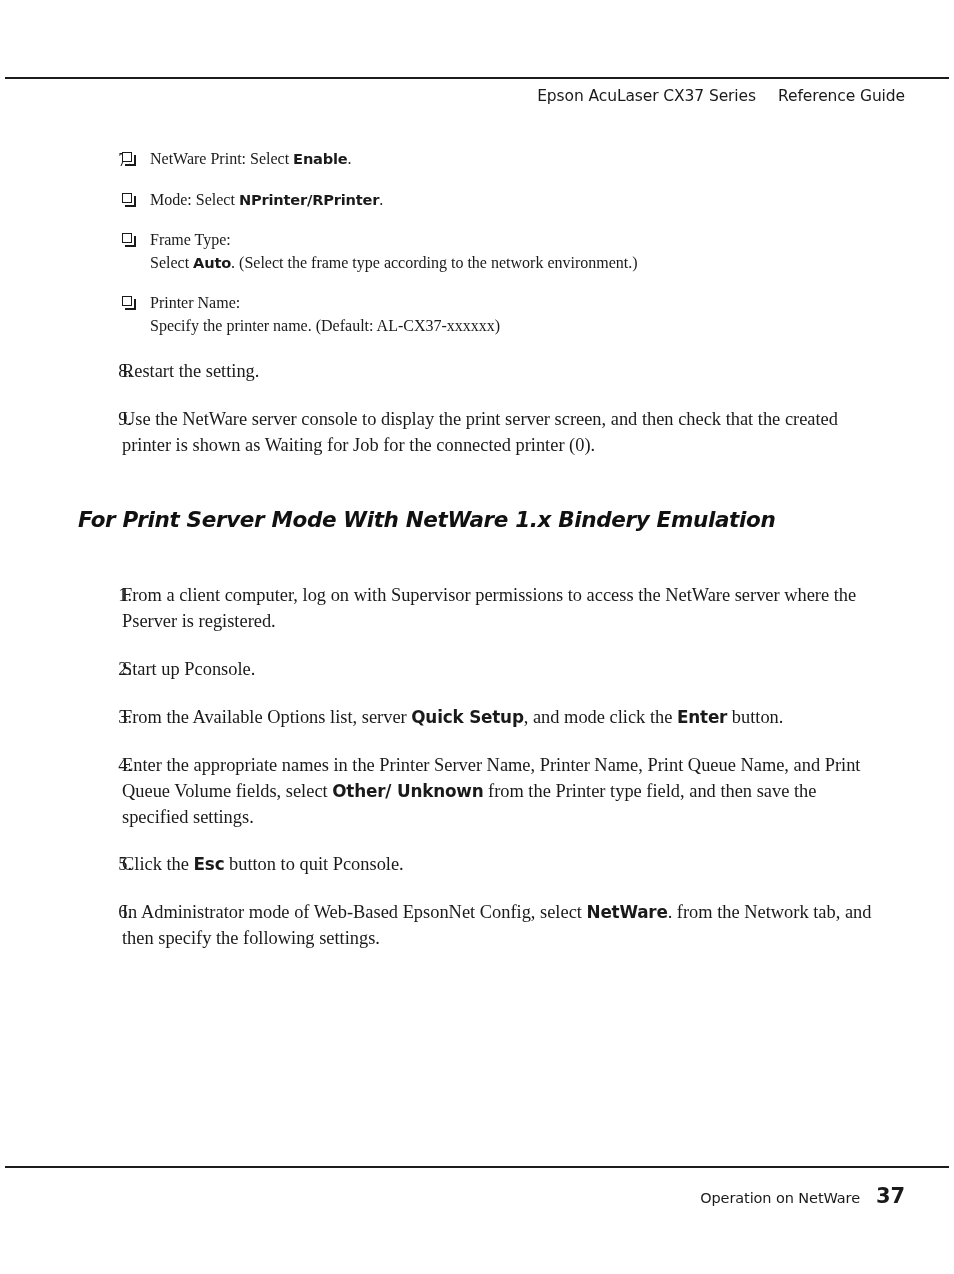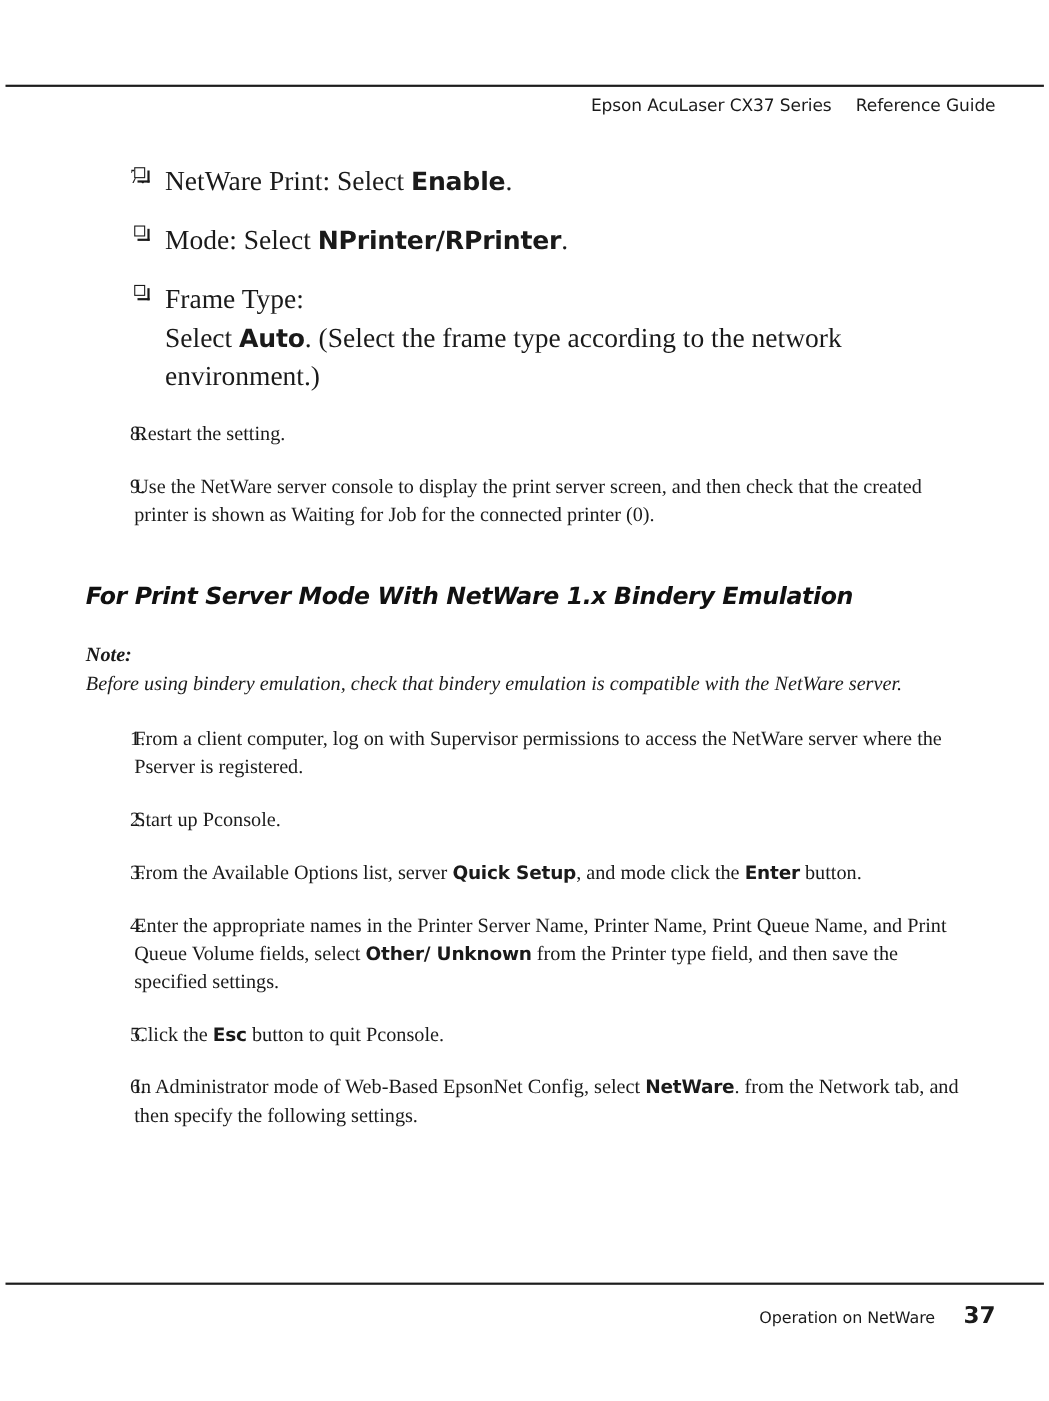--- a/index.html
+++ b/index.html
@@ -55,21 +55,21 @@
     left: 0;
     top: 1184px;
     width: 954px;
   }
   .page-footer .ftr-inner {
     position: absolute;
     right: 49px;
     top: 0;
     display: flex;
     align-items: baseline;
-    gap: 26px;
+    gap: 16px;
     font-family: "DejaVu Sans", "Liberation Sans", sans-serif;
     font-size: 14.5px;
     letter-spacing: -0.1px;
     color: #1a1a1a;
     white-space: nowrap;
   }
   .page-footer .page-num {
     font-weight: bold;
     font-size: 21px;
   }
@@ -109,21 +109,21 @@
   
   ul.bullets {
     list-style: none;
     margin: 16px 0 4px 0;
     padding: 0;
   }
   ul.bullets > li {
     position: relative;
     padding-left: 28px;
     margin-bottom: 18px;
-    font-size: 25px;
+    font-size: 16px;
     line-height: 1.41;
   }
   ul.bullets > li:last-child { margin-bottom: 0; }
   .cbx {
     position: absolute;
     left: 0;
     top: 4px;
     width: 14px;
     height: 14px;
   }
@@ -233,20 +233,29 @@
         <li>
           <span class="cbx">
             <span class="sq"></span>
               <span class="sh"></span>
               <span class="sh2"></span>
           </span>
           <span>Frame Type:</span><br>
           <span><span>Select </span><b class="b">Auto</b><span>. (Select the frame type according to the network environment.)</span></span>
         </li>
 
+        <li>
+          <span class="cbx">
+            <span class="sq"></span>
+              <span class="sh"></span>
+              <span class="sh2"></span>
+          </span>
+          <span>Printer Name:</span><br>
+          <span>Specify the printer name. (Default: AL-CX37-xxxxxx)</span>
+        </li>
 
 
       </ul>
     </li>
 
     <li>
       <span class="num">8.</span>
       <span>Restart the setting.</span>
     </li>
 
@@ -256,24 +265,20 @@
     </li>
 
   </ol>
 
   <div class="spacer-heading"></div>
 
   <h2 class="section-heading">For Print Server Mode With NetWare 1.x Bindery Emulation</h2>
 
   <div class="spacer-note"></div>
 
-  <div class="note">
-    <span class="note-label">Note:</span>
-    <span class="note-body">Before using bindery emulation, check that bindery emulation is compatible with the NetWare server.</span>
-  </div>
 
   <div class="spacer-list2"></div>
 
   <ol class="steps">
 
     <li>
       <span class="num">1.</span>
       <span>From a client computer, log on with Supervisor permissions to access the NetWare server where the Pserver is registered.</span>
     </li>
 

